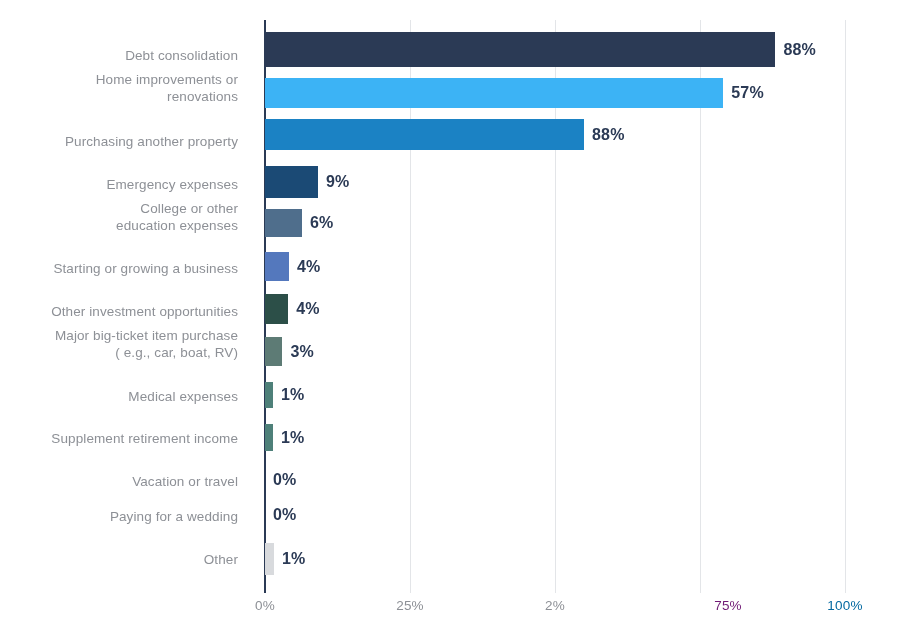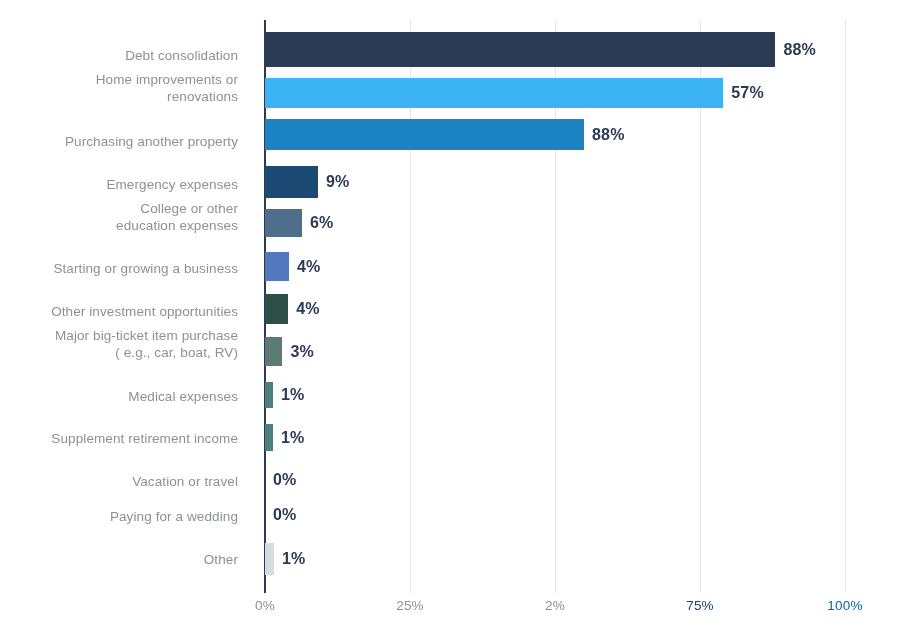--- a/index.html
+++ b/index.html
@@ -138,18 +138,18 @@
         <div class="cat-label" style="top: 388px; color: rgb(141, 144, 150);">Medical expenses</div>
         <div class="cat-label" style="top: 430px; color: rgb(141, 144, 150);">Supplement retirement income</div>
         <div class="cat-label" style="top: 473px; color: rgb(141, 144, 150);">Vacation or travel</div>
         <div class="cat-label" style="top: 508px; color: rgb(141, 144, 150);">Paying for a wedding</div>
         <div class="cat-label" style="top: 551px; color: rgb(141, 144, 150);">Other</div>
       </div>
     <div id="ticks">
         <div class="tick-label" style="left: 265px; color: rgb(141, 144, 150);">0%</div>
         <div class="tick-label" style="left: 410px; color: rgb(141, 144, 150); text-align: right;">25%</div>
         <div class="tick-label" style="left: 555px; color: rgb(141, 144, 150);">2%</div>
-        <div class="tick-label" style="left: 700px; color: #0c4a6e;">75%</div>
+        <div class="tick-label" style="left: 728px; color: #701a75;">75%</div>
         <div class="tick-label" style="left: 845px; color: #0369a1;">100%</div>
       </div>
   </div>
 
 </div>
 
 </body></html>

